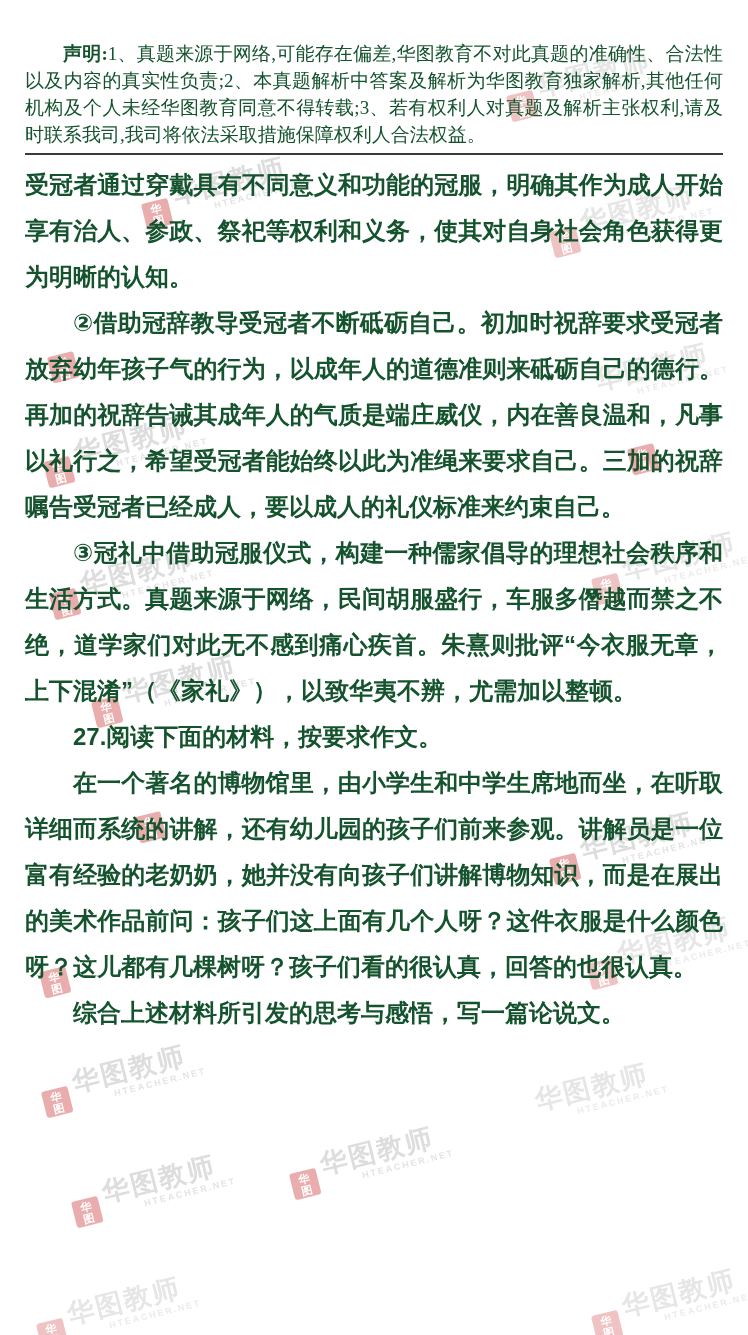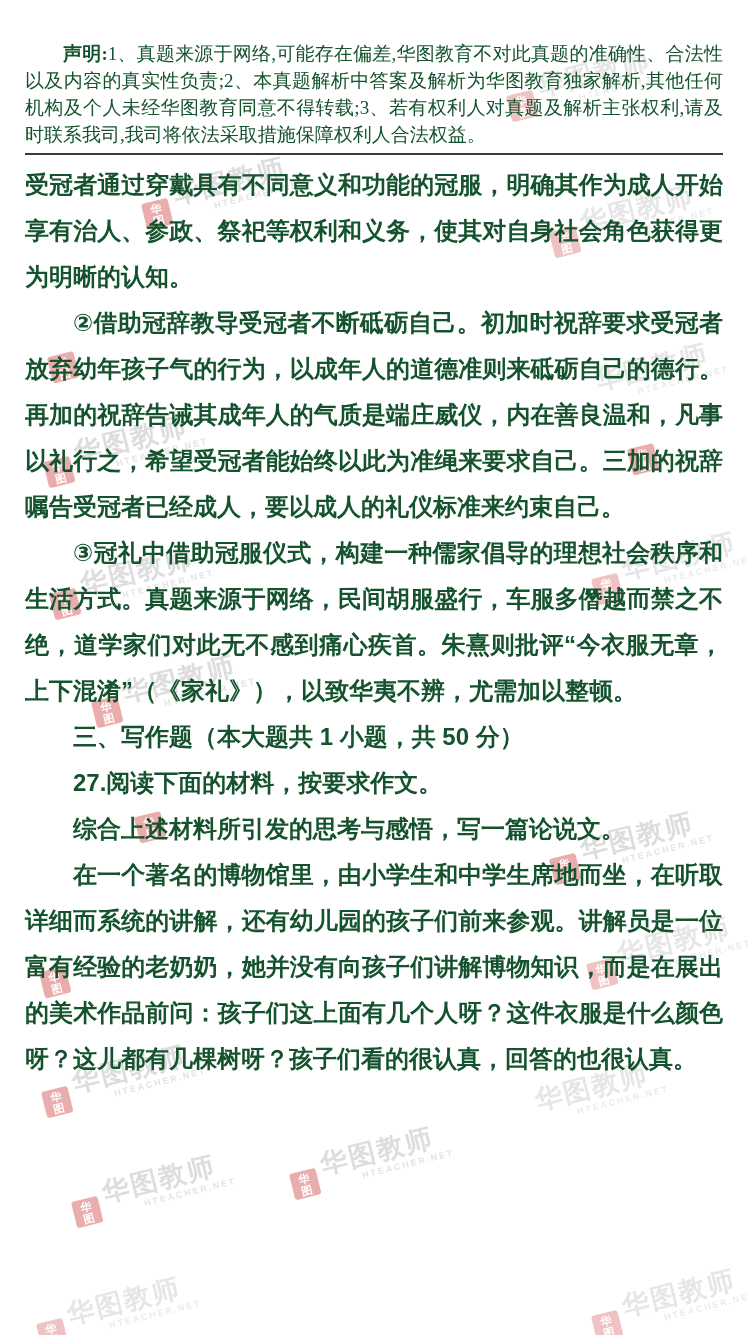--- a/index.html
+++ b/index.html
@@ -279,20 +279,19 @@
     </div>
   </div>
 
   <div class="content">
     <p class="disclaimer"><b>声明:</b><span>1、真题来源于网络,可能存在偏差,华图教育不对此真题的准确性、合法性以及内容的真实性负责;2、本真题解析中答案及解析为华图教育独家解析,其他任何机构及个人未经华图教育同意不得转载;3、若有权利人对真题及解析主张权利,请及时联系我司,我司将依法采取措施保障权利人合法权益。</span></p>
 
     <div class="doc-body">
       <p>受冠者通过穿戴具有不同意义和功能的冠服，明确其作为成人开始享有治人、参政、祭祀等权利和义务，使其对自身社会角色获得更为明晰的认知。</p>
       <p class="indent">②借助冠辞教导受冠者不断砥砺自己。初加时祝辞要求受冠者放弃幼年孩子气的行为，以成年人的道德准则来砥砺自己的德行。再加的祝辞告诫其成年人的气质是端庄威仪，内在善良温和，凡事以礼行之，希望受冠者能始终以此为准绳来要求自己。三加的祝辞嘱告受冠者已经成人，要以成人的礼仪标准来约束自己。</p>
       <p class="indent">③冠礼中借助冠服仪式，构建一种儒家倡导的理想社会秩序和生活方式。真题来源于网络，民间胡服盛行，车服多僭越而禁之不绝，道学家们对此无不感到痛心疾首。朱熹则批评“今衣服无章，上下混淆”（《家礼》），以致华夷不辨，尤需加以整顿。</p>
-      <p class="heading">三、写作题（本大题共 1 小题，共 50 分）</p>
       <p class="indent">27.阅读下面的材料，按要求作文。</p>
+      <p class="indent">在一个著名的博物馆里，由小学生和中学生席地而坐，在听取详细而系统的讲解，还有幼儿园的孩子们前来参观。讲解员是一位富有经验的老奶奶，她并没有向孩子们讲解博物知识，而是在展出的美术作品前问：孩子们这上面有几个人呀？这件衣服是什么颜色呀？这儿都有几棵树呀？孩子们看的很认真，回答的也很认真。</p>
       <p class="indent">综合上述材料所引发的思考与感悟，写一篇论说文。</p>
-      <p class="indent">在一个著名的博物馆里，由小学生和中学生席地而坐，在听取详细而系统的讲解，还有幼儿园的孩子们前来参观。讲解员是一位富有经验的老奶奶，她并没有向孩子们讲解博物知识，而是在展出的美术作品前问：孩子们这上面有几个人呀？这件衣服是什么颜色呀？这儿都有几棵树呀？孩子们看的很认真，回答的也很认真。</p>
     </div>
   </div>
 
 </div>
 
 </body></html>

